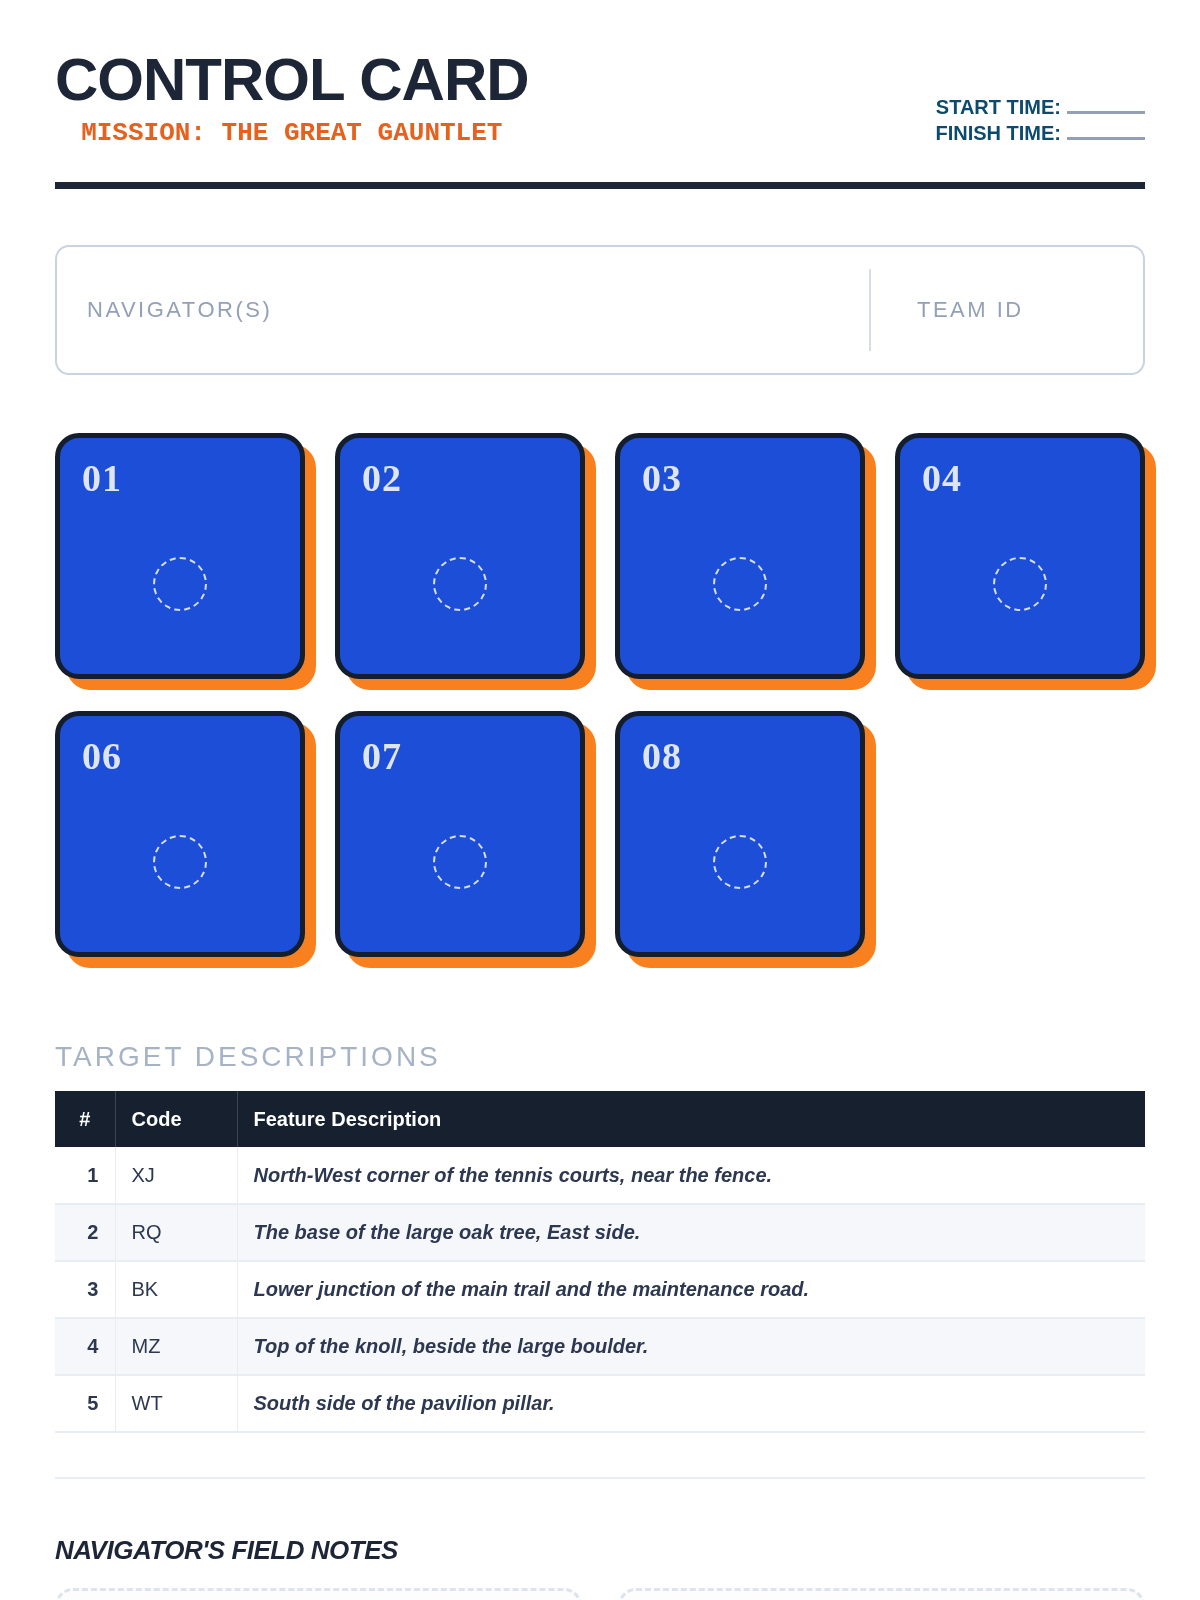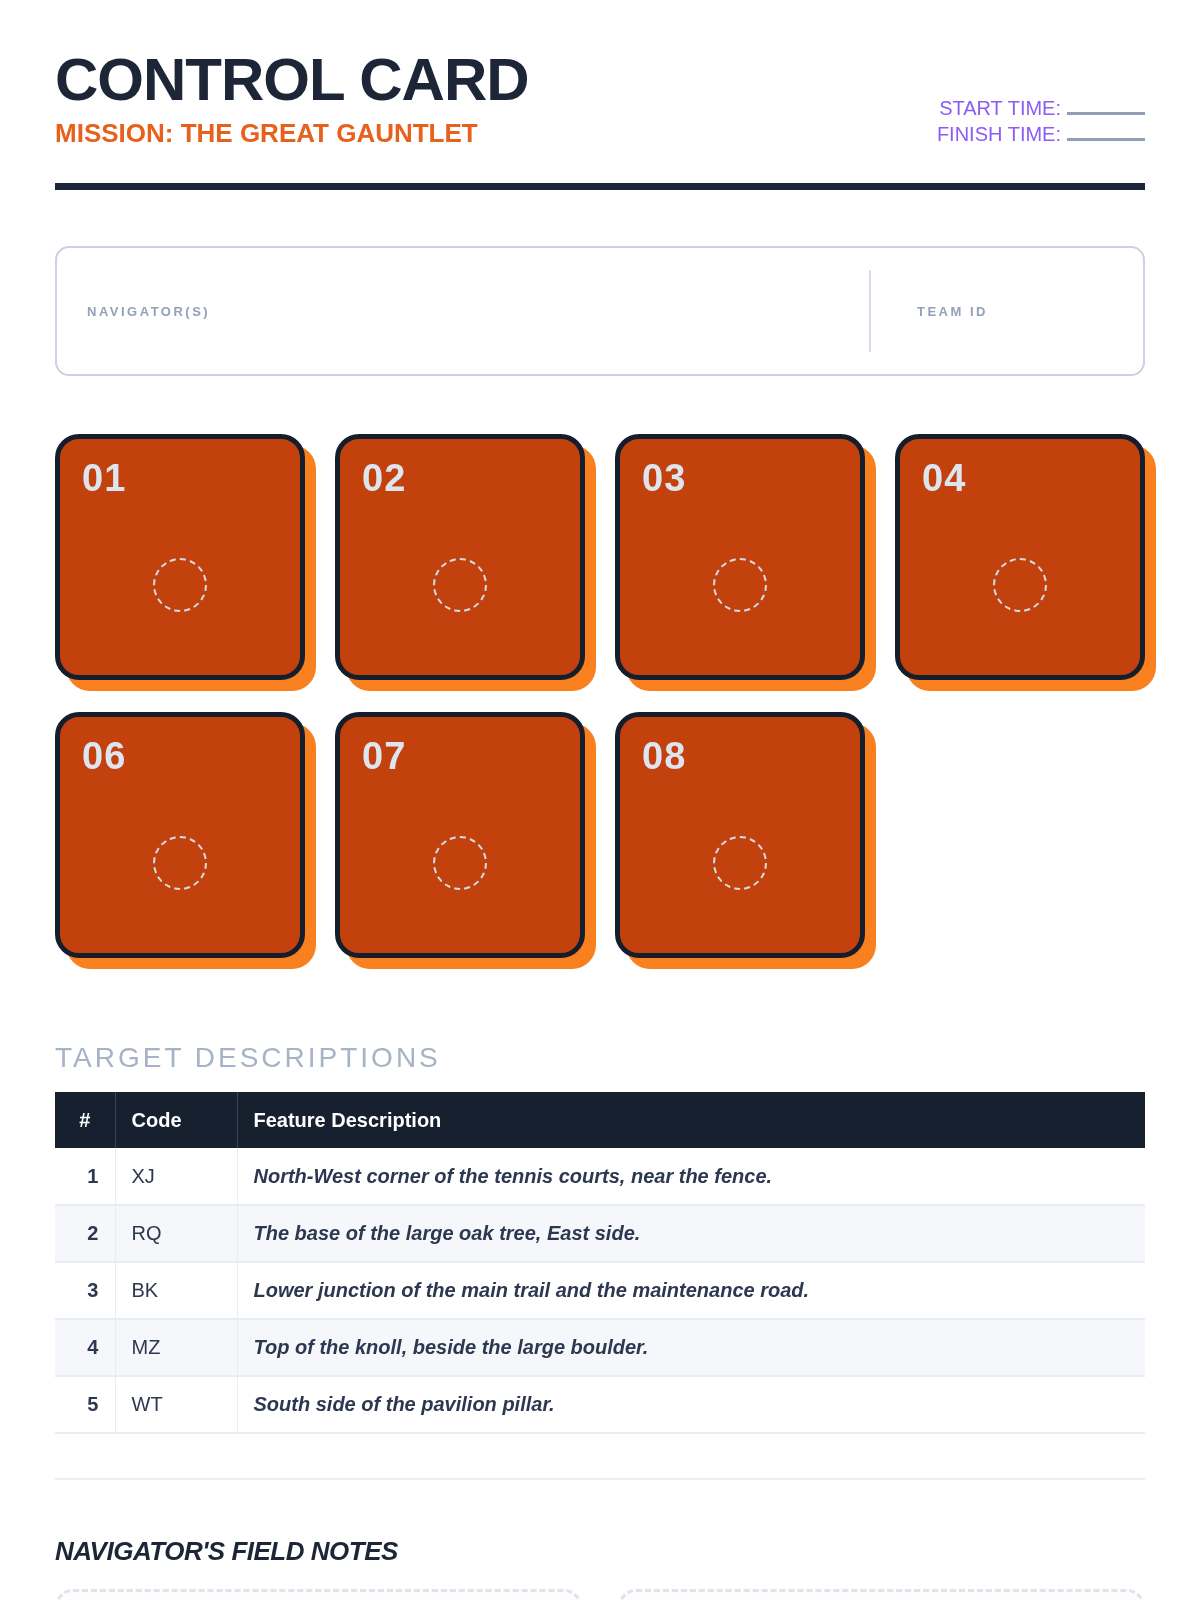--- a/index.html
+++ b/index.html
@@ -3,41 +3,41 @@
 <meta charset="utf-8">
 <style>
   * { margin:0; padding:0; box-sizing:border-box; }
   html,body { width:1200px; height:1600px; background:#ffffff; overflow:hidden;
               font-family:"Liberation Sans", sans-serif; color:#1b2433; }
   .page { width:1200px; height:1483px; padding:50px 55px 0 55px; position:relative;border-radius:7px; }
 
   
   .header-row { display:flex; justify-content:space-between; align-items:flex-end; }
   .title { font-size:60px; font-weight:900; letter-spacing:-1px; color:#1d2636; line-height:1.0; }
-  .mission { font-family:Liberation Sans, sans-serif; font-weight:bold;
-             font-size:26px; color:#e8611c; margin-top:8px; letter-spacing:0px; }
+  .mission { font-family:Liberation Mono, monospace; font-weight:bold;
+             font-size:26px; color:#e8611c; margin-top:8px; letter-spacing:0px;text-align:center; }
   .times { text-align:right; padding-bottom:2px; }
-  .time-line { font-size:20px; font-weight:normal; color:#8b5cf6; line-height:1.3; white-space:nowrap; }
+  .time-line { font-size:20px; font-weight:bold; color:#0c4a6e; line-height:1.3; white-space:nowrap; }
   .time-blank { display:inline-block; width:78px; border-bottom:3px solid #92a0b6; height:14px; margin-left:6px; }
   .thick-rule { height:7px; background:#1d2636; margin-top:34px; }
 
   
   .team-box { margin-top:56px; height:130px; border:2px solid #c9d3e1; border-radius:14px;
               display:flex; align-items:stretch; }
   .team-box .cell { display:flex; align-items:center; }
   .team-box .nav-cell { flex:1; padding-left:30px; }
   .vdiv { width:2px; background:#d5dde9; align-self:center; height:82px; }
   .team-box .id-cell { width:252px; padding-left:26px;margin-left:20px; }
-  .box-label { font-size:13px; font-weight:bold; letter-spacing:2.5px; color:#93a0b6; }
+  .box-label { font-size:22px; font-weight:normal; letter-spacing:2.5px; color:#93a0b6; }
 
   
   .punch-grid { margin-top:58px; display:grid; grid-template-columns:repeat(4,1fr);
                 column-gap:30px; row-gap:32px; }
-  .punch-cell { position:relative; height:246px; background:#c2410c; border:5px solid #141e2c;
-                border-radius:24px; box-shadow:11px 11px 0 0 #f8801e; }
+  .punch-cell { position:relative; height:246px; background:#1d4ed8; border:5px solid #141e2c;
+                border-radius:24px; box-shadow:11px 11px 0 0 #f8801e;font-family:Liberation Serif, serif; }
   .punch-num { position:absolute; top:18px; left:22px; font-size:38px; font-weight:900;
                color:#dee5ee; letter-spacing:1px; }
   .punch-circle { position:absolute; left:50%; top:62%; width:54px; height:54px;
                   border:2px dashed #d6deea; border-radius:50%; transform:translate(-50%,-50%); }
 
   
   .section-heading-muted { margin-top:84px; font-size:28px; font-weight:400;
                            letter-spacing:3px; color:#a6b2c6; }
   table.targets { margin-top:18px; width:100%; border-collapse:collapse; table-layout:fixed; }
   table.targets th { background:#16202f; color:#ffffff; font-size:20px; font-weight:bold;

